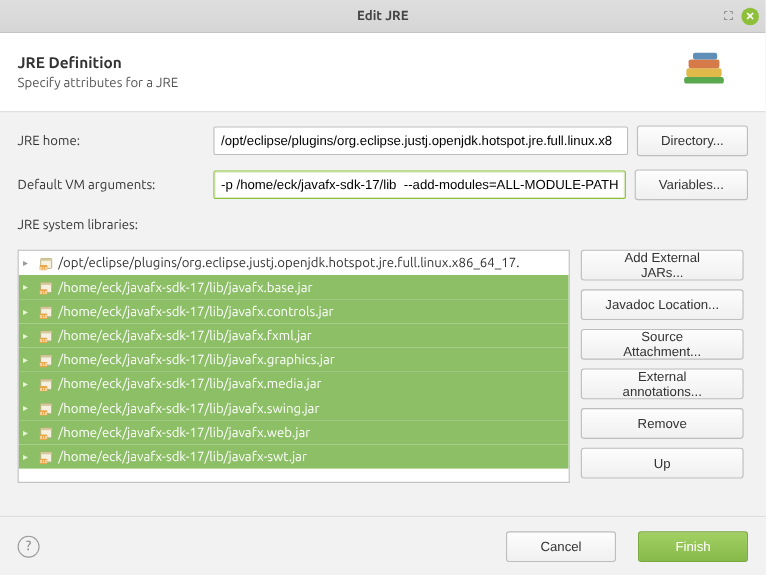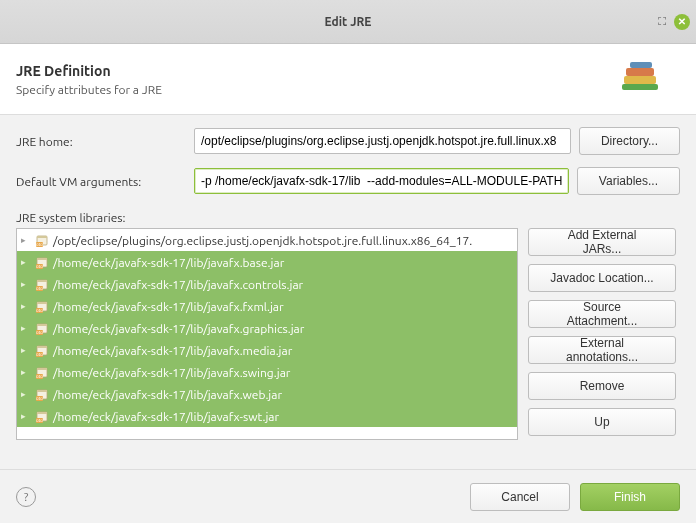--- a/index.html
+++ b/index.html
@@ -6,21 +6,21 @@
     body {
       font-family: "Segoe UI", "Ubuntu", sans-serif;
       font-size: 12px;
       background: #f2f2f2;
       width: 696px;
       height: 523px;
       overflow: hidden;
       color: #333;
     }
     .titlebar {
-      height: 44px;
+      height: 30px;
       background: linear-gradient(#dedede, #d6d6d6);
       display: flex;
       align-items: center;
       justify-content: center;
       position: relative;
       border-bottom: 1px solid #c5c5c5;
     }
     .titlebar .title { font-weight: bold; font-size: 12px; color: #444;}
     .titlebar .controls { position: absolute; right: 6px; display: flex; gap: 8px; align-items: center;}
     .win-btn { font-size: 11px; color: #555; cursor: pointer; }
@@ -52,21 +52,21 @@
     .row input.highlight { border: 1px solid #8dbf3a; box-shadow: 0 0 0 1px rgba(141,191,58,.3) inset;}
     .btn {
       height: 28px; padding: 0 21px; min-width: 90px;
       background: linear-gradient(#fdfdfd,#f0f0f0);
       border: 1px solid #bdbdbd; border-radius: 3px;
       font-size: 12px; color:#333; cursor:pointer;
       display:inline-flex; align-items:center; justify-content:center;
     }
     .btn-wide{ width: 148px;}
     .libs-area { padding: 0 16px;}
-    .libs-label { margin-bottom: 4px; display:block;}
+    .libs-label { margin-bottom: 16px; display:block;}
     .libs-body { display:flex; gap: 10px;}
     .tree {
       flex:1;
       border: 1px solid #bdbdbd; background:#fff;
       height: 212px; overflow:hidden;
     }
     .tree-row {
       height: 22px; display:flex; align-items:center;
       padding: 0 4px; font-size: 12px; gap: 4px;
       white-space: nowrap; overflow:hidden; text-overflow:ellipsis;
@@ -86,21 +86,21 @@
       width:20px; height:20px; border:1.5px solid #999; border-radius:50%;
       display:flex; align-items:center; justify-content:center;
       font-size:12px; color:#777; cursor:pointer;
     }
     .footer .spacer{ flex:1;}
     .btn-finish{
       background: linear-gradient(#a3d063,#86b949);
       color:#fff; border:1px solid #7aa93f;
       min-width:100px;
     }
-    .btn-cancel{ min-width:100px; margin-right:10px;}
+    .btn-cancel{ min-width:100px; margin-right:20px;}
   </style>
 </head>
 <body>
 
 <div class="titlebar">
   <span class="title">Edit JRE</span>
   <div class="controls">
     <span class="win-btn">⛶</span>
     <span class="close-btn">✕</span>
   </div>

